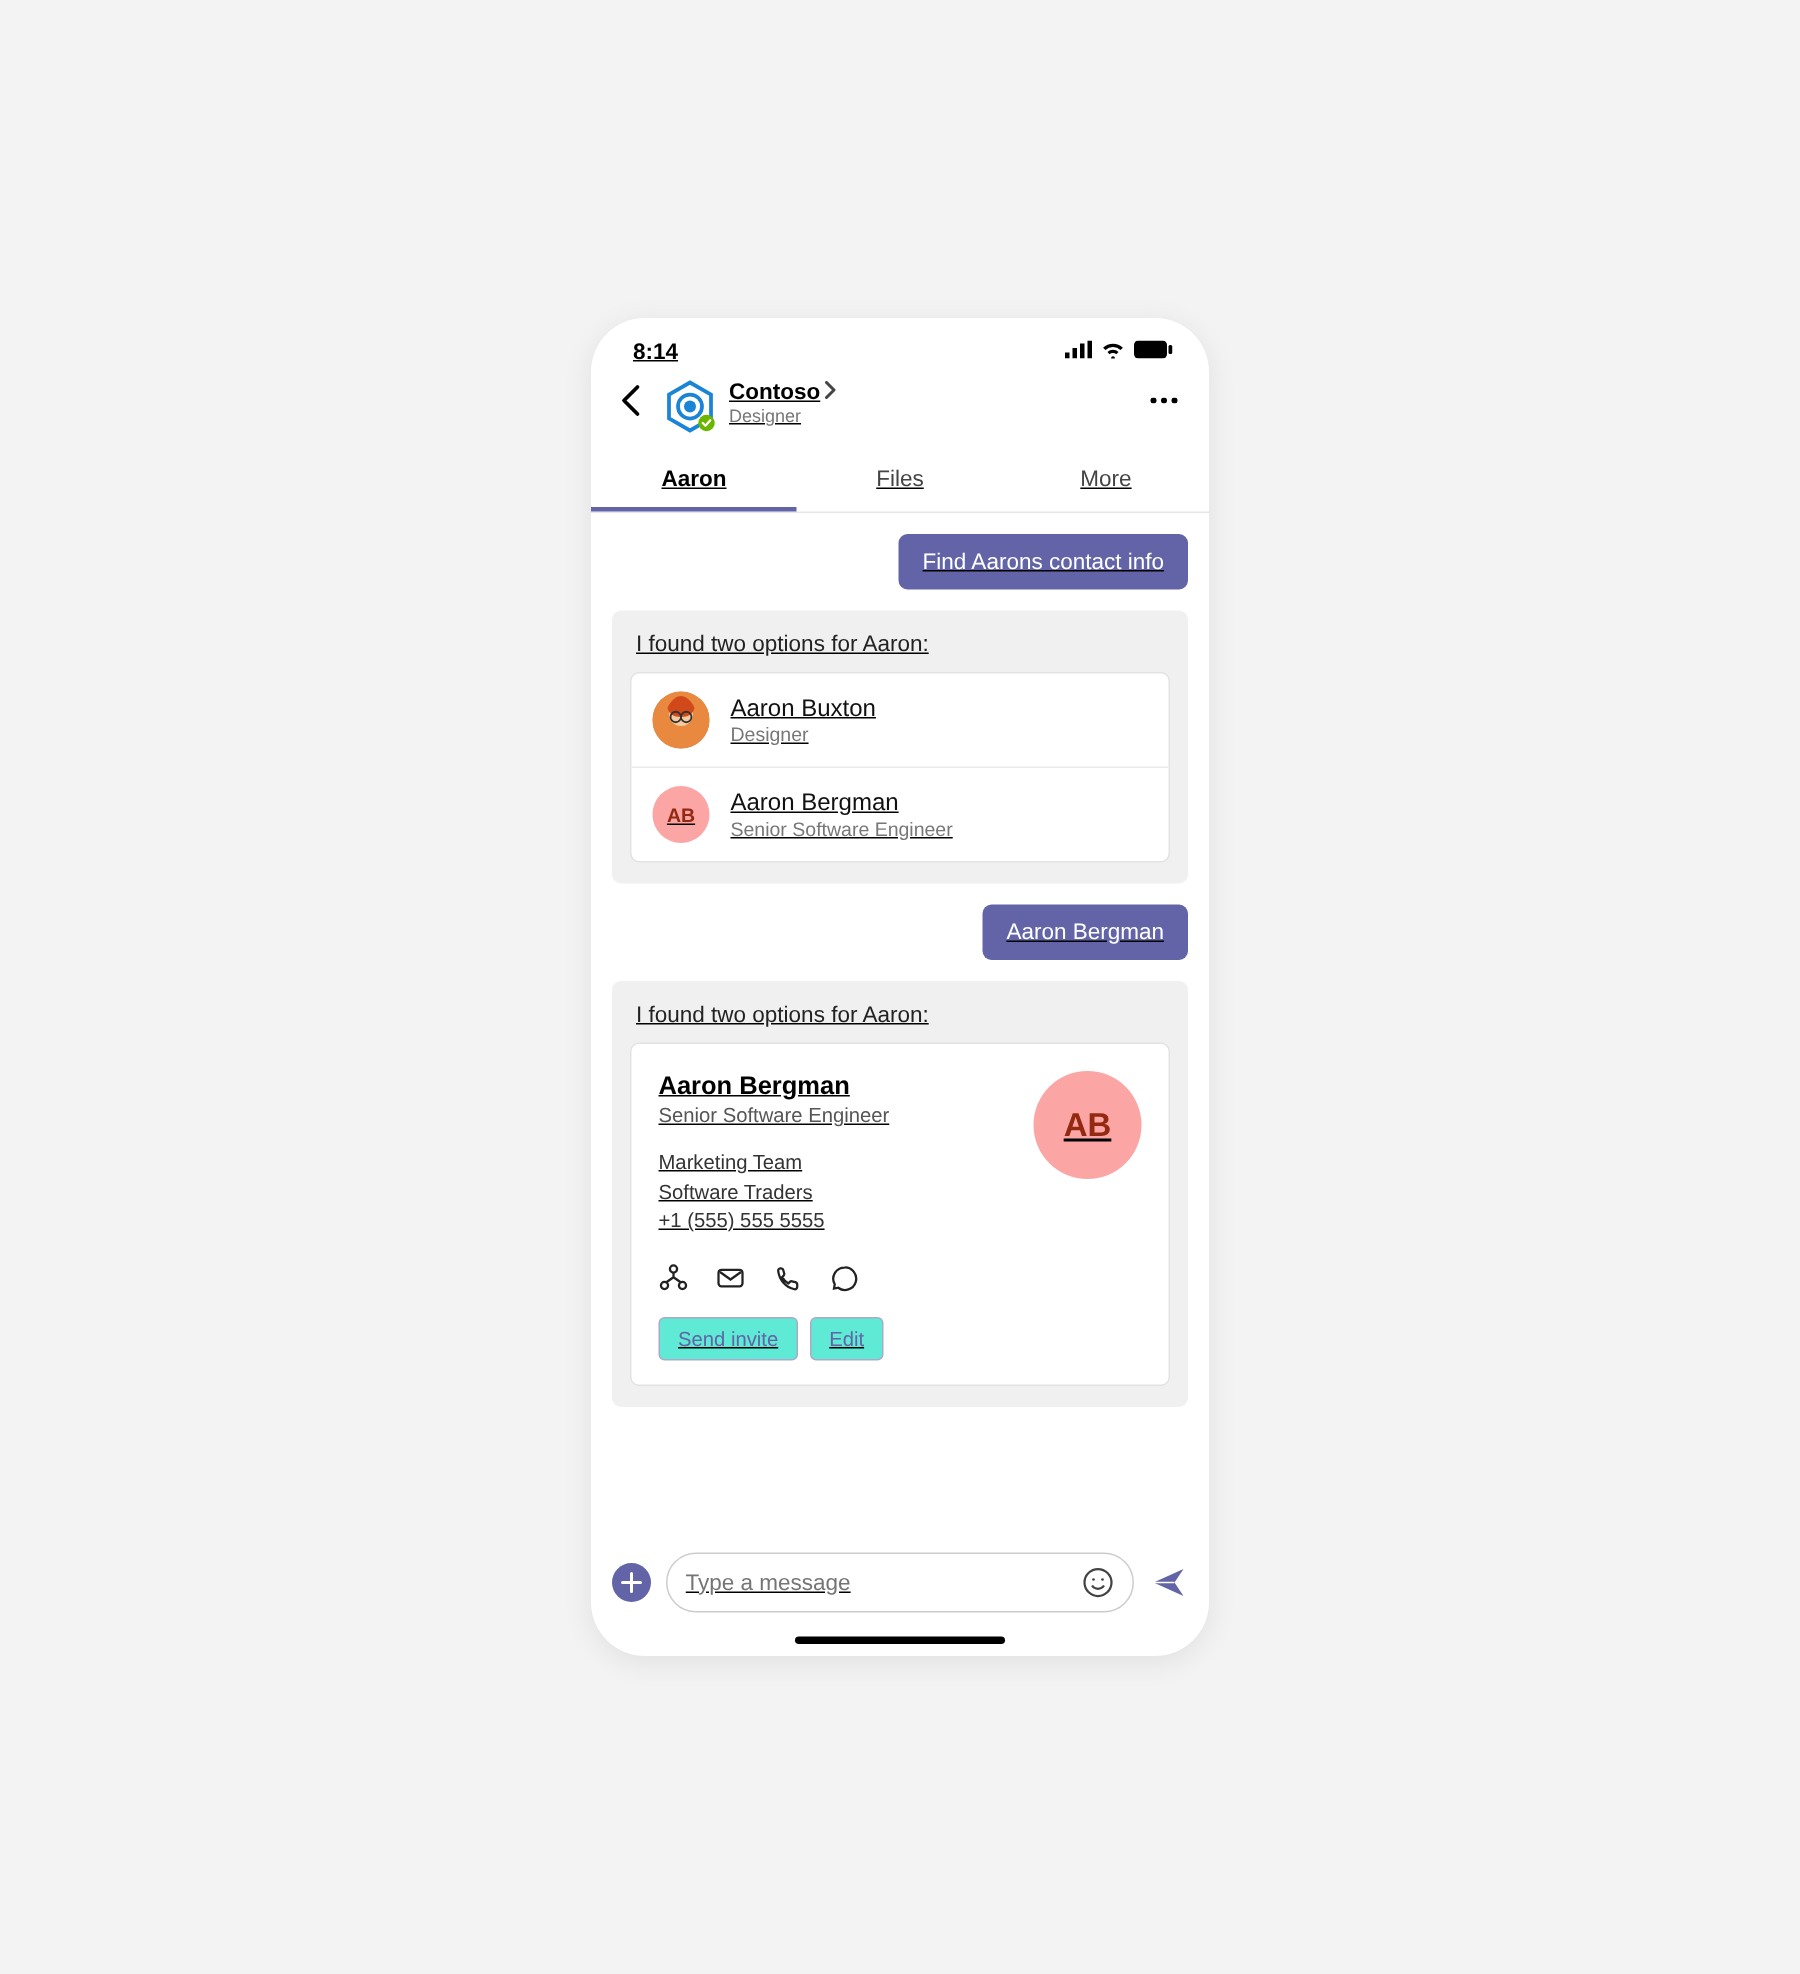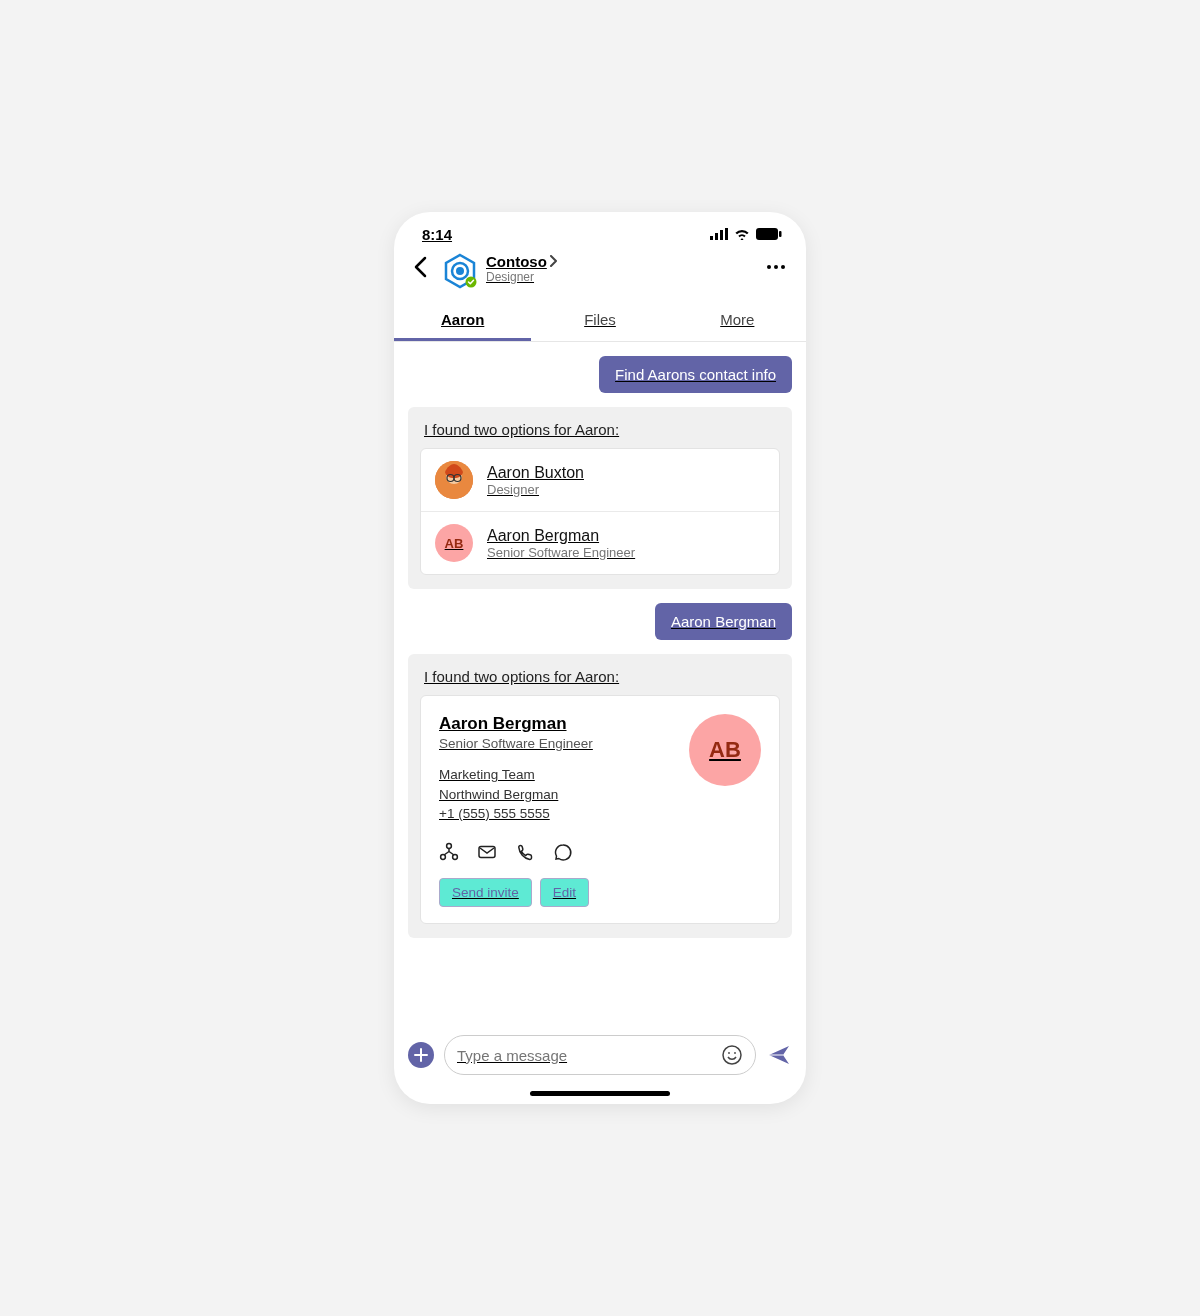--- a/index.html
+++ b/index.html
@@ -349,21 +349,21 @@
 
     <div class="bot-block">
       <div class="intro">I found two options for Aaron:</div>
       <div class="contact-card">
         <div class="contact-top">
           <div>
             <div class="contact-name">Aaron Bergman</div>
             <div class="contact-role">Senior Software Engineer</div>
             <div class="contact-info">
               <div>Marketing Team</div>
-              <div>Northwind Bergman</div>
+              <div>Software Traders</div>
               <div>+1 (555) 555 5555</div>
             </div>
           </div>
           <div class="avatar-initials large">AB</div>
         </div>
         <div class="contact-icons">
           <span class="icon-sm">
             <svg width="20" height="20" viewBox="0 0 20 20" fill="none" stroke="#222" stroke-width="1.5">
                 <circle cx="10" cy="4" r="2.4"></circle>
                 <circle cx="4" cy="15" r="2.4"></circle>

